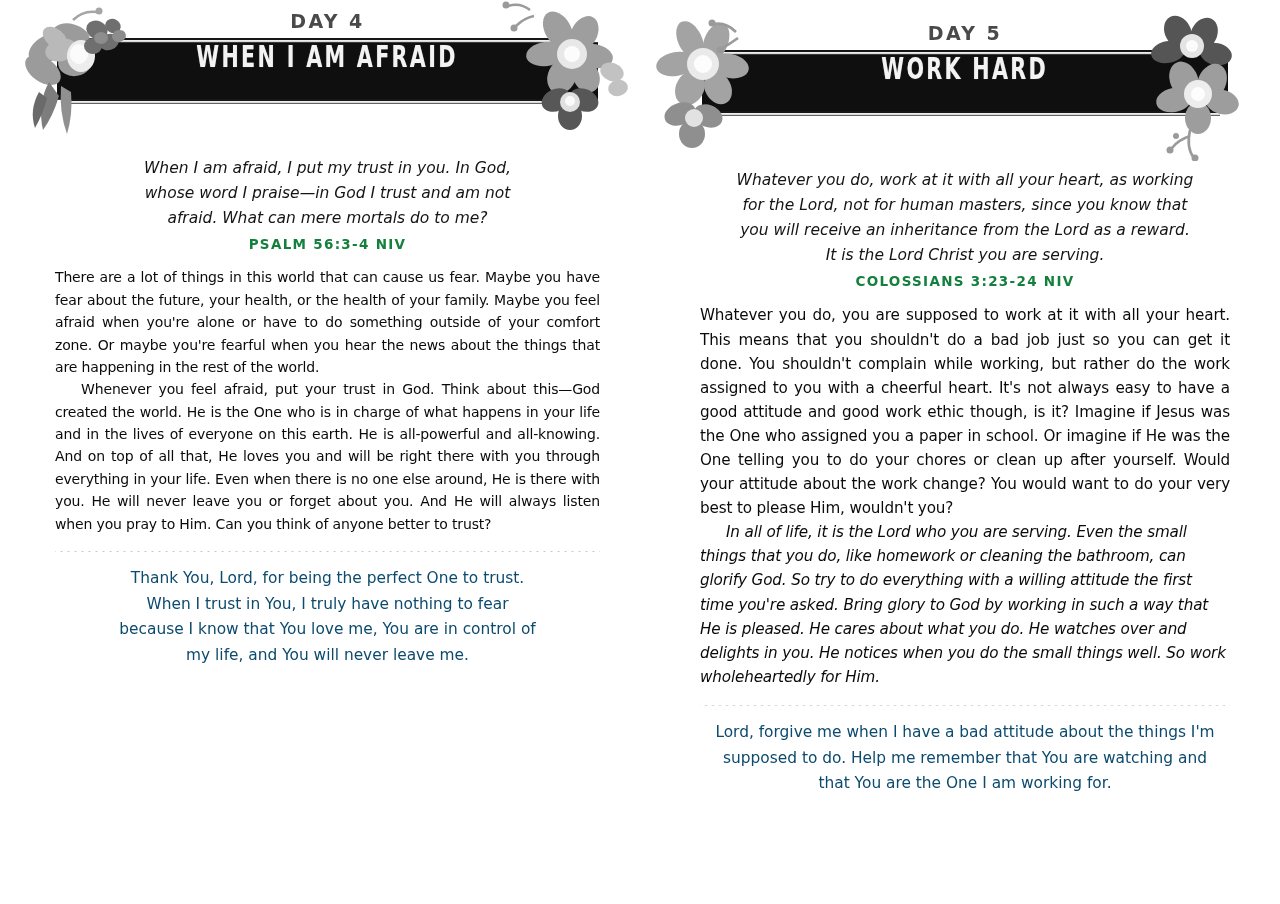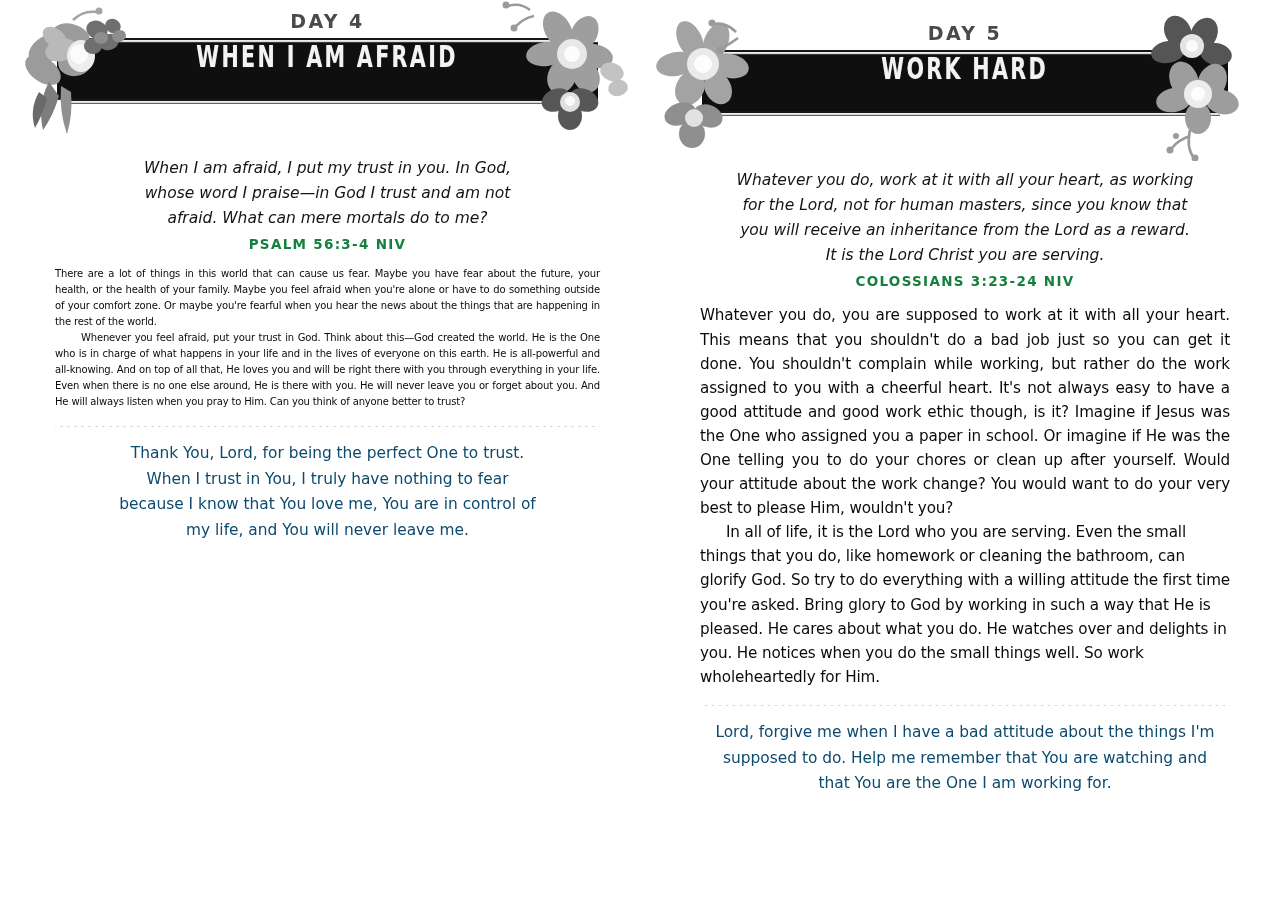--- a/index.html
+++ b/index.html
@@ -116,31 +116,31 @@
     color: #15803d;
     margin-top: 5px;
   }
 
   
   .body-text { margin-top: 14px; }
   .body-text p {
     margin: 0;
     text-align: justify;
     font-family: "DejaVu Sans", sans-serif;
-    font-size: 10px;
+    font-size: 14px;
     line-height: 1.60;
     color: #0a0a0a;
     letter-spacing: -0.15px;
   }
   .page-right .body-text p {
     font-size: 15.2px;
     line-height: 1.585;
   }
   .body-text p.indent { text-indent: 26px; }
-  .body-text p.last { text-align: left; }
+  .body-text p.last { text-align: left; font-style: italic; }
 
   
   .dotted-divider {
     height: 1px;
     margin: 16px 0 14px;
     background-image: radial-gradient(circle, #c9c9c9 0.9px, transparent 1.1px);
     background-size: 7px 3px;
     background-repeat: repeat-x;
     background-position: center;
   }

